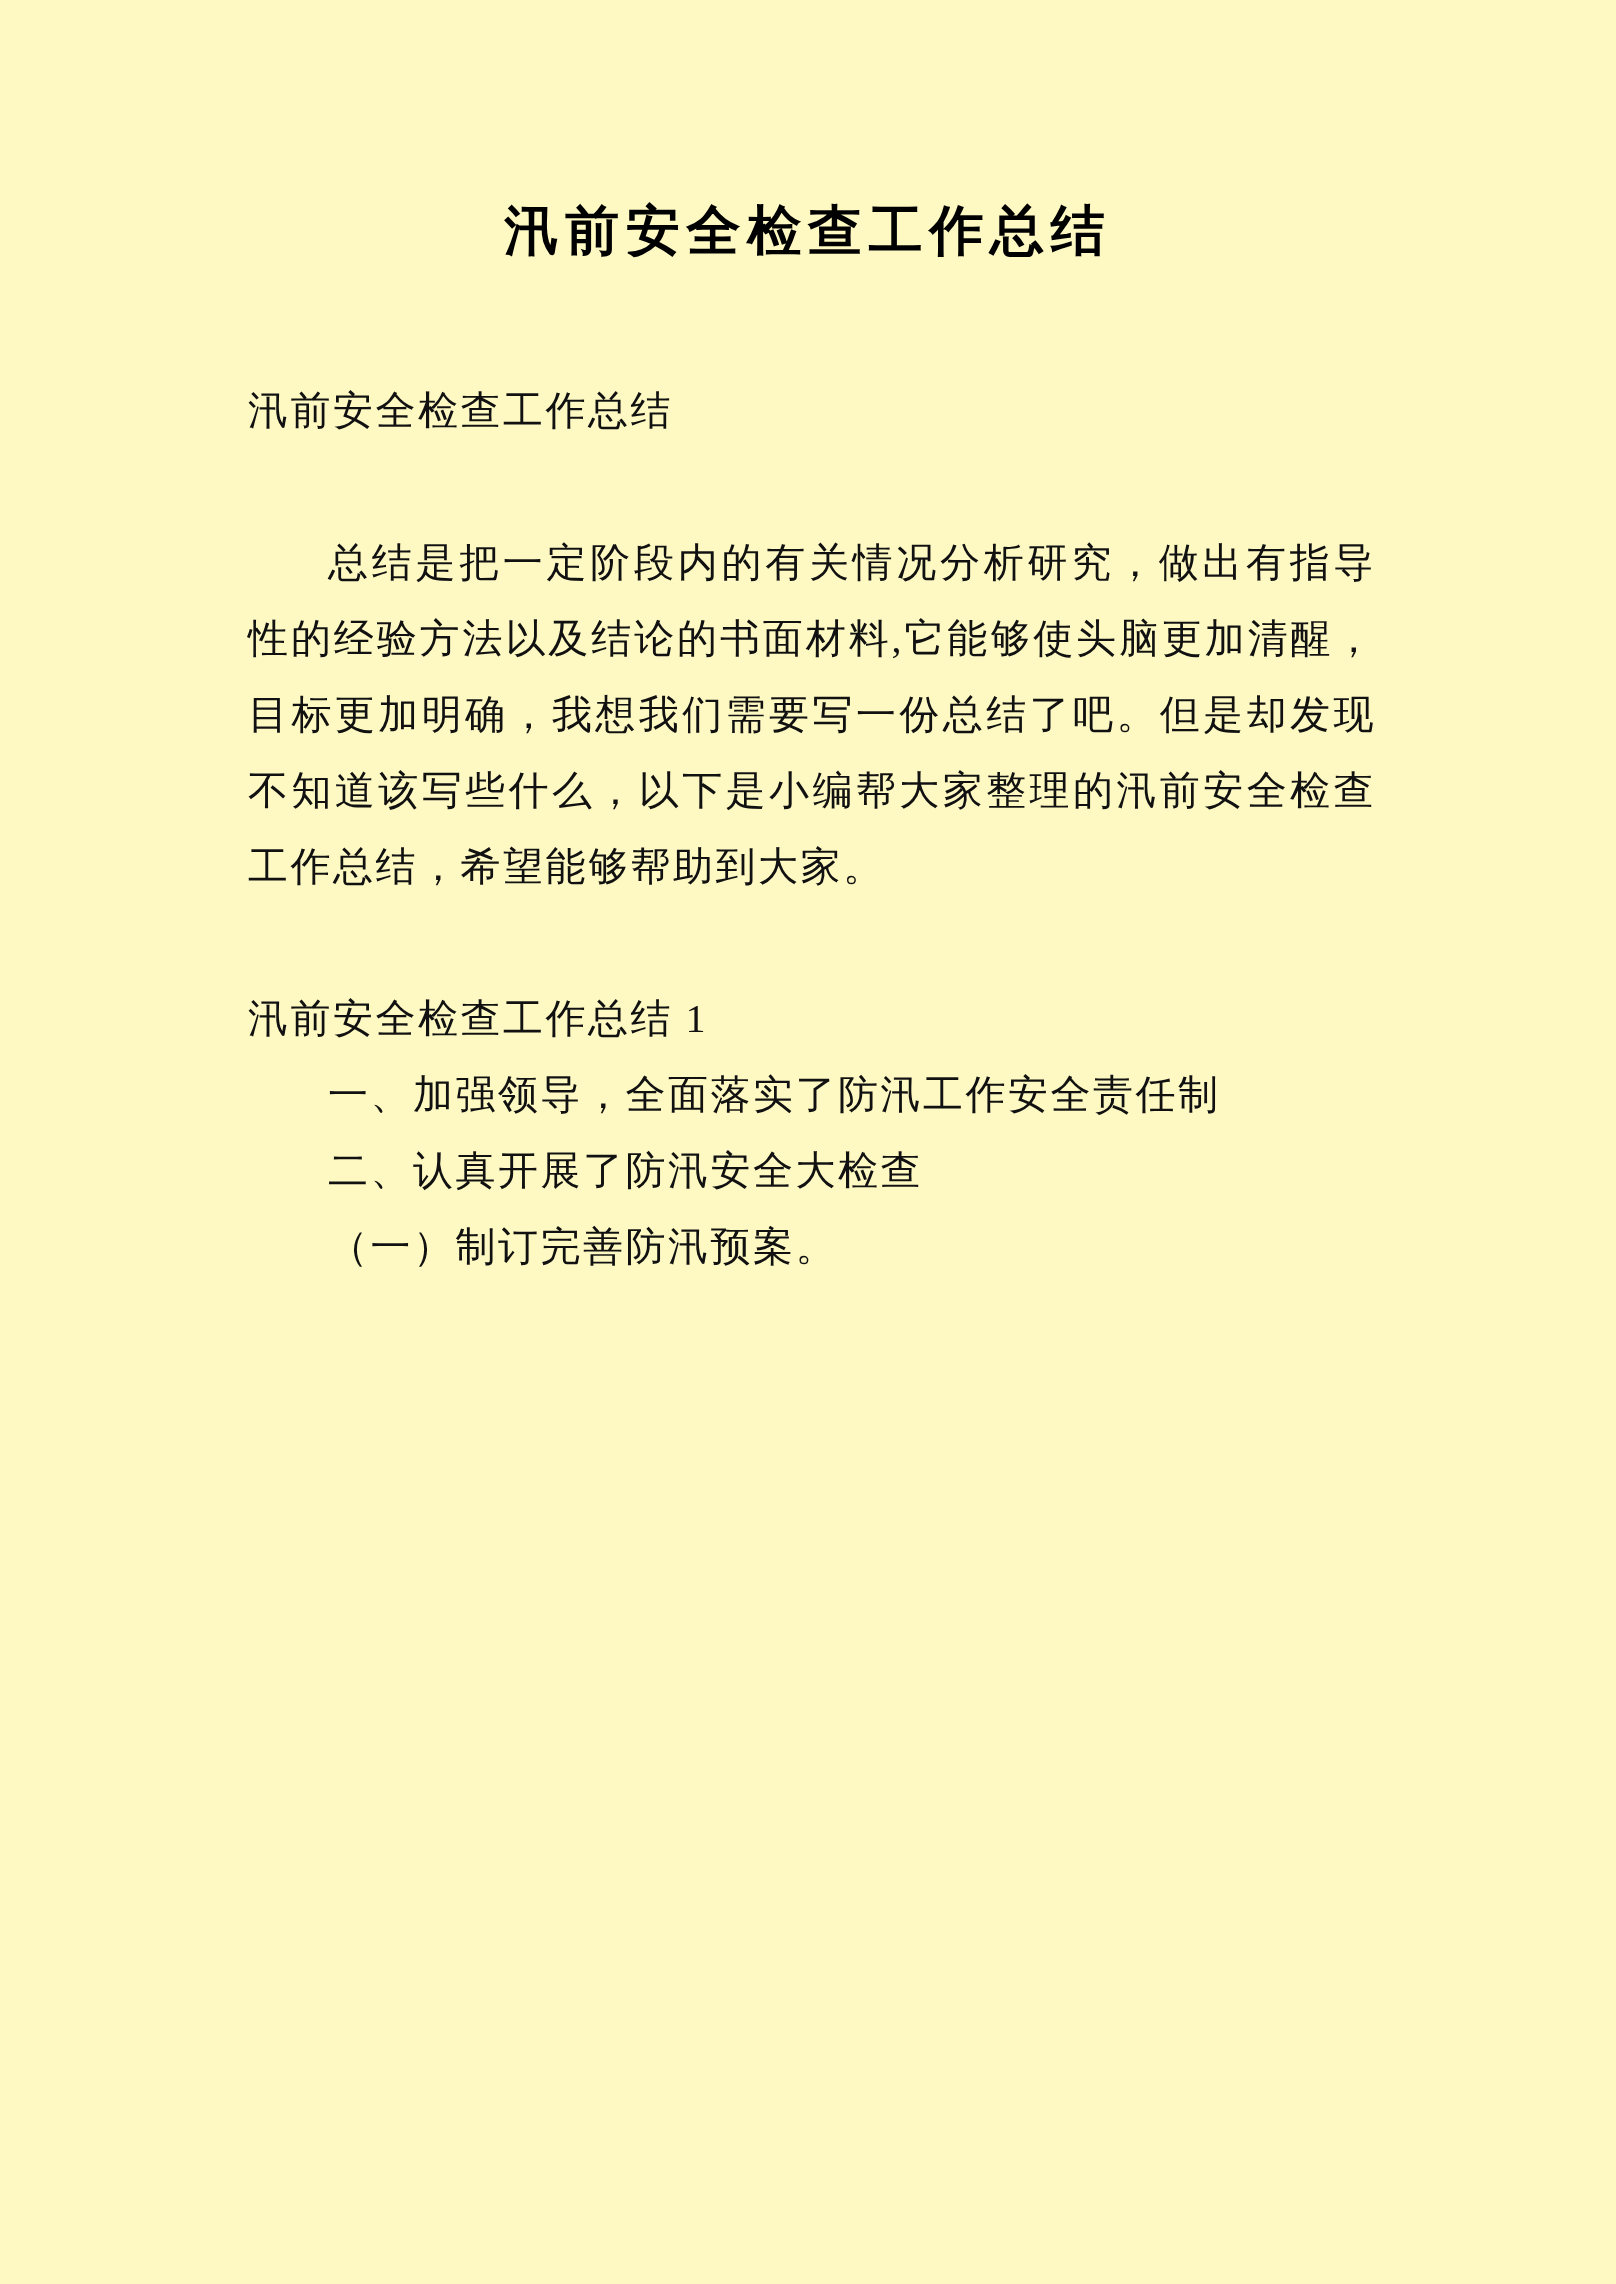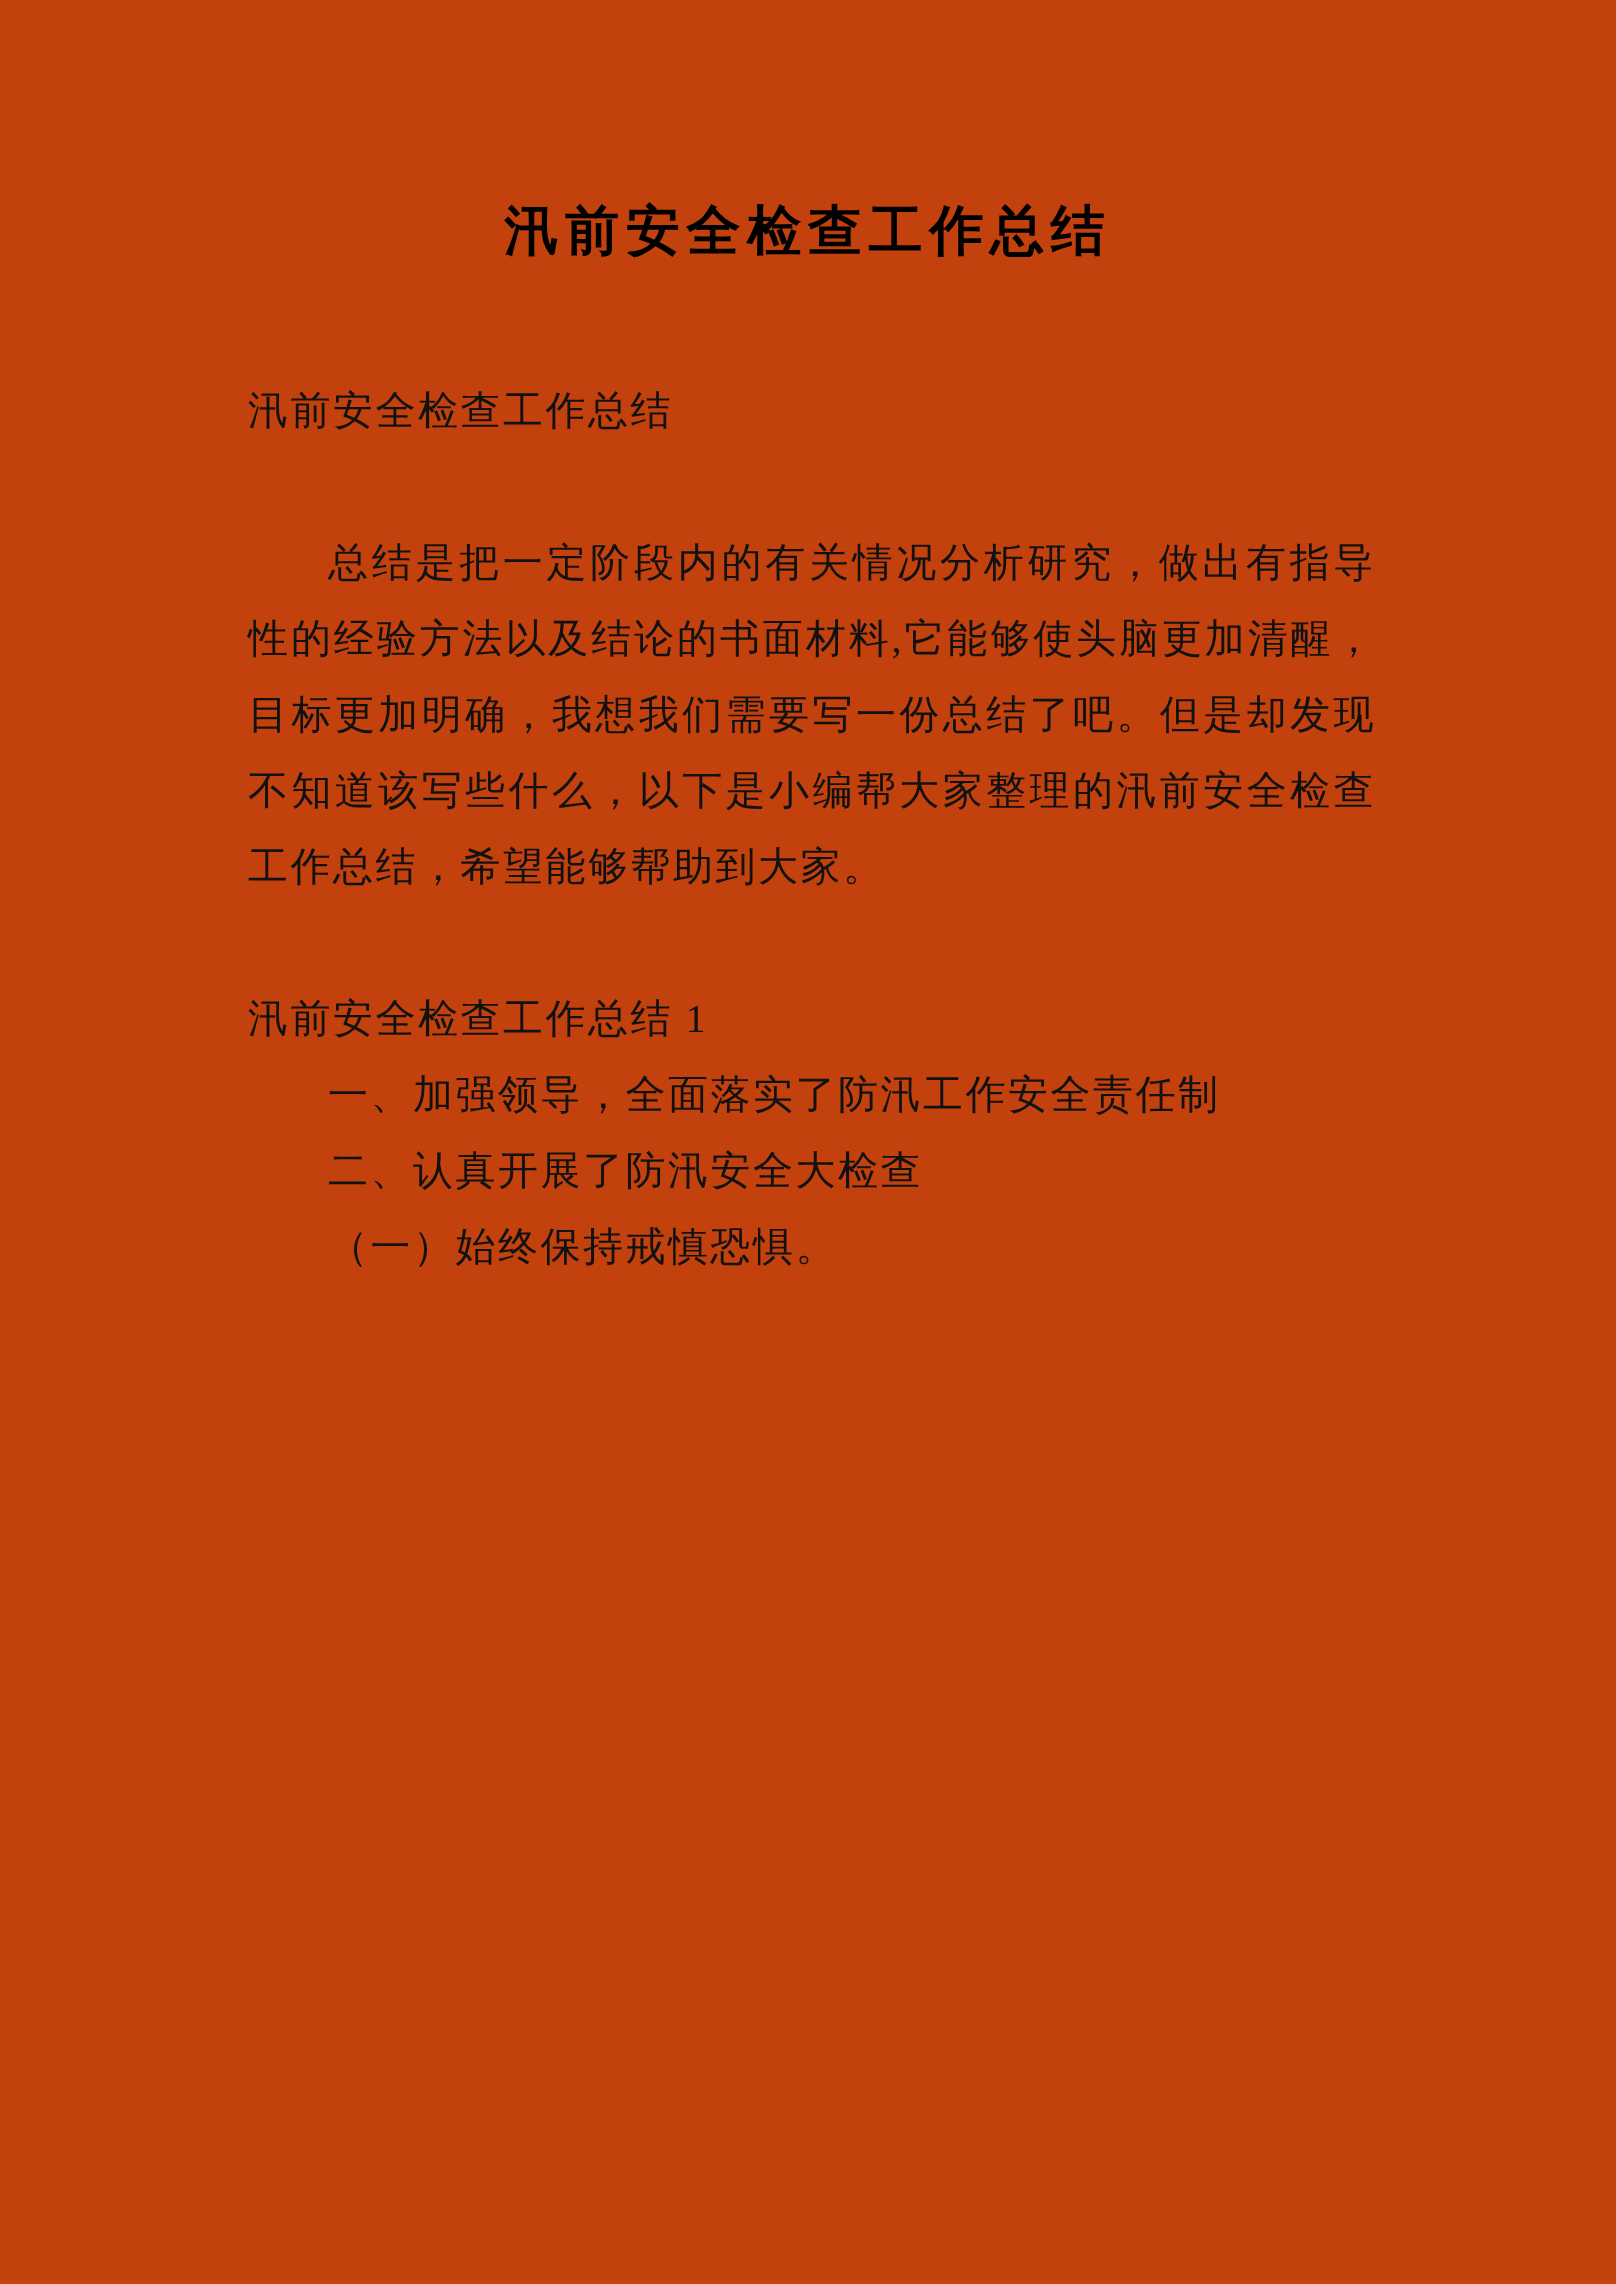--- a/index.html
+++ b/index.html
@@ -5,21 +5,21 @@
   html, body {
     margin: 0;
     padding: 0;
     background: #ffffff;
   }
   .page {
     position: relative;
     width: 1616px;
     height: 2284px;
     margin: 0;
-    background: #c2410c;
+    background: #fef9c3;
     overflow: hidden;
     box-sizing: border-box;
     padding-top: 189px;
     font-family: "Liberation Serif", "DejaVu Serif", serif;
     color: #111111;
   }
   .doc-title {
     margin: 0;
     padding: 0;
     text-align: center;
@@ -56,16 +56,16 @@
 <body>
 
 <div class="page">
   <h1 class="doc-title">汛前安全检查工作总结</h1>
   <div class="doc-body">
       <p class="para gap-after">汛前安全检查工作总结</p>
       <p class="para indent gap-after">总结是把一定阶段内的有关情况分析研究，做出有指导性的经验方法以及结论的书面材料,它能够使头脑更加清醒，目标更加明确，我想我们需要写一份总结了吧。但是却发现不知道该写些什么，以下是小编帮大家整理的汛前安全检查工作总结，希望能够帮助到大家。</p>
       <p class="para">汛前安全检查工作总结 1</p>
       <p class="para indent">一、加强领导，全面落实了防汛工作安全责任制</p>
       <p class="para indent">二、认真开展了防汛安全大检查</p>
-      <p class="para indent">（一）始终保持戒慎恐惧。</p>
+      <p class="para indent">（一）制订完善防汛预案。</p>
     </div>
 </div>
 
 
 </body></html>

